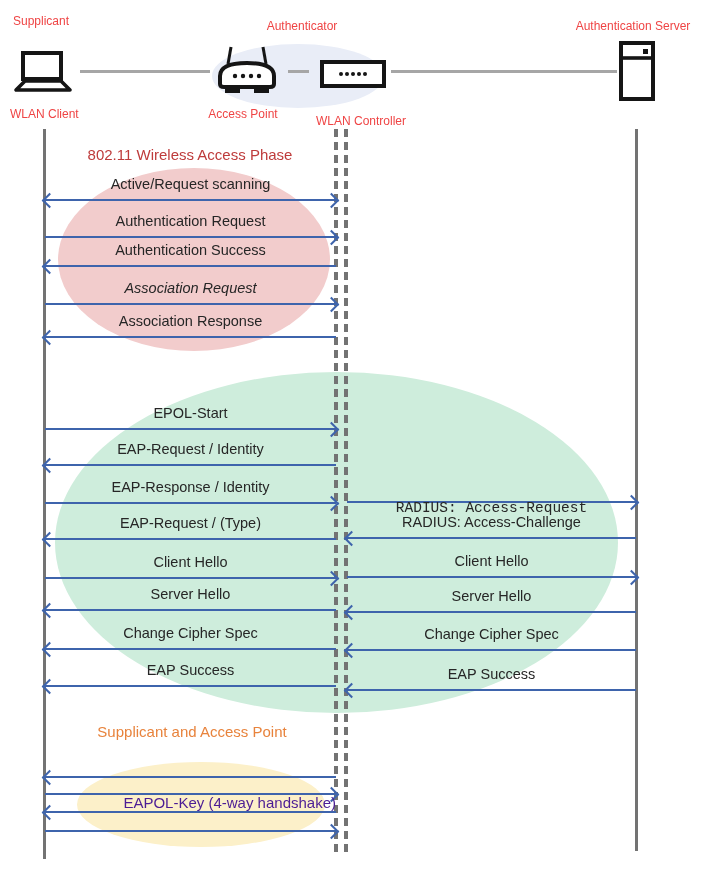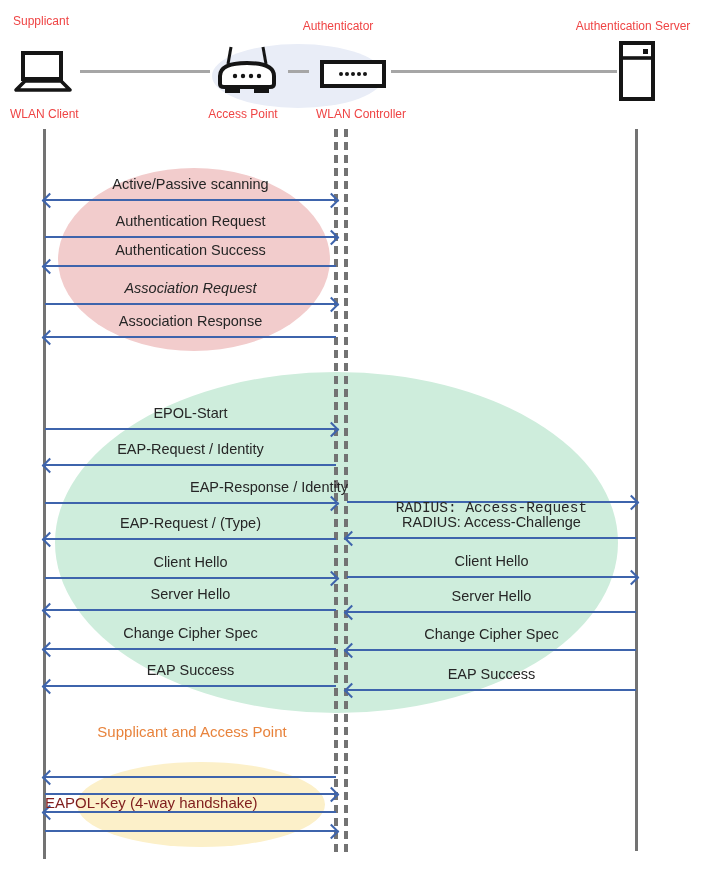--- a/index.html
+++ b/index.html
@@ -15,35 +15,35 @@
   .solid-line{width:3px;background:var(--lifeline,#737373);}
   .dashed-line{width:4px;background:repeating-linear-gradient(180deg,var(--lifeline,#737373) 0 8px,transparent 8px 13px);}
   .conn{position:absolute;top:70px;height:3px;background:var(--connector,#A6A6A6);z-index:1;}
   .icon{position:absolute;z-index:2;}
   .phase-title{position:absolute;font-size:15px;font-weight:400;text-align:center;white-space:nowrap;z-index:3;transform:translateX(-50%);line-height:18px;}
   .aline{position:absolute;height:2.4px;background:var(--arrow,#3E64AC);z-index:2;}
   .chev{position:absolute;width:9px;height:9px;border:0 solid var(--arrow,#3E64AC);}
   .chev.r{right:-1px;top:-3.8px;border-top-width:2.6px;border-right-width:2.6px;transform:rotate(45deg);}
   .chev.l{left:-1px;top:-3.8px;border-top-width:2.6px;border-left-width:2.6px;transform:rotate(-45deg);}
   .mlabel{position:absolute;font-size:14.5px;color:#262626;text-align:center;white-space:nowrap;z-index:3;}
-  .key-label{position:absolute;font-size:15px;color:#7f1d1d;text-align:left;white-space:nowrap;z-index:3;}
+  .key-label{position:absolute;font-size:15px;color:#4c1d95;text-align:right;white-space:nowrap;z-index:3;}
 </style>
 </head>
 <body>
 
 <div id="canvas">
 
   <div class="ellipse" style="left:212px;top:44px;width:172px;height:64px;background:var(--authenticator_ellipse,#E9EDF7);"></div>
 
   <div class="ellipse" style="left: 58px; top: 168px; width: 272px; height: 183px; background: rgb(242, 204, 204);"></div>
   <div class="ellipse" style="left: 55px; top: 372px; width: 563px; height: 341px; background: rgb(206, 237, 220);"></div>
   <div class="ellipse" style="left: 77px; top: 762px; width: 248px; height: 85px; background: rgb(252, 240, 201);"></div>
 
   <div class="abs role-label" style="left:13px;top:14px;">Supplicant</div>
-  <div class="abs role-label centered" style="left:302px;top:19px;margin-left:36px;">Authenticator</div>
+  <div class="abs role-label centered" style="left:302px;top:19px;">Authenticator</div>
   <div class="abs role-label centered" style="left:633px;top:19px;">Authentication Server</div>
 
   <div class="conn" style="left:80px;width:130px;"></div>
   <div class="conn" style="left:288px;width:21px;"></div>
   <div class="conn" style="left:391px;width:226px;"></div>
 
   <svg class="icon" style="left:11px;top:51px;" width="64" height="42" viewBox="0 0 64 42">
     <rect x="12" y="2" width="38" height="26" fill="#fff" stroke="#151515" stroke-width="4"></rect>
     <path d="M5 39 L59 39 L50 30 L14 30 Z" fill="#fff" stroke="#151515" stroke-width="3.6" stroke-linejoin="round"></path>
   </svg>
@@ -70,39 +70,40 @@
   </svg>
 
   <svg class="icon" style="left:619px;top:41px;" width="36" height="60" viewBox="0 0 36 60">
     <rect x="2" y="2" width="32" height="56" fill="#fff" stroke="#151515" stroke-width="4"></rect>
     <line x1="2" y1="17" x2="34" y2="17" stroke="#151515" stroke-width="3.6"></line>
     <rect x="24" y="8" width="5" height="5" fill="#151515"></rect>
   </svg>
 
   <div class="abs device-label" style="left:10px;top:107px;">WLAN Client</div>
   <div class="abs device-label centered" style="left:243px;top:107px;">Access Point</div>
-  <div class="abs device-label centered" style="left:361px;top:107px;">WLAN Controller</div>
+  <div class="abs device-label centered" style="left:361px;top:114px;">WLAN Controller</div>
 
   <div class="lifeline solid-line" style="left:43px;top:129px;height:730px;"></div>
   <div class="lifeline dashed-line" style="left:334px;top:129px;height:728px;"></div>
   <div class="lifeline dashed-line" style="left:344px;top:129px;height:728px;"></div>
   <div class="lifeline solid-line" style="left:635px;top:129px;height:722px;"></div>
 
+  <div class="phase-title" style="left: 190px; top: 146px; color: rgb(190, 59, 59);">802.11 Wireless Access Phase</div>
   <div class="phase-title" style="left: 192px; top: 723px; color: rgb(232, 131, 60);">
     <div>Supplicant and Access Point</div>
   </div>
 
   <div class="key-label" style="left:45px;top:794px;width:291px;">EAPOL-Key (4-way handshake)</div>
 
   <div>
       <div class="aline" style="left: 45px; width: 291px; top: 199px;">
         <span class="chev r"></span>
         <span class="chev l"></span>
       </div>
-      <div class="mlabel" style="left: 45px; width: 291px; top: 176px;">Active/Passive scanning</div>
+      <div class="mlabel" style="left: 45px; width: 291px; top: 176px;">Active/Request scanning</div>
       <div class="aline" style="left: 45px; width: 291px; top: 236px;">
         <span class="chev r"></span>
       </div>
       <div class="mlabel" style="left: 45px; width: 291px; top: 213px;">Authentication Request</div>
       <div class="aline" style="left: 45px; width: 291px; top: 265px;">
         <span class="chev l"></span>
       </div>
       <div class="mlabel" style="left: 45px; width: 291px; top: 242px;">Authentication Success</div>
       <div class="aline" style="left: 45px; width: 291px; top: 303px;">
         <span class="chev r"></span>
@@ -116,21 +117,21 @@
         <span class="chev r"></span>
       </div>
       <div class="mlabel" style="left: 45px; width: 291px; top: 405px;">EPOL-Start</div>
       <div class="aline" style="left: 45px; width: 291px; top: 464px;">
         <span class="chev l"></span>
       </div>
       <div class="mlabel" style="left: 45px; width: 291px; top: 441px;">EAP-Request / Identity</div>
       <div class="aline" style="left: 45px; width: 291px; top: 502px;">
         <span class="chev r"></span>
       </div>
-      <div class="mlabel" style="left: 57px; width: 291px; top: 479px; text-align: right;">EAP-Response / Identity</div>
+      <div class="mlabel" style="left: 45px; width: 291px; top: 479px;">EAP-Response / Identity</div>
       <div class="aline" style="left: 347px; width: 289px; top: 501px;">
         <span class="chev r"></span>
       </div>
       <div class="mlabel" style="left: 347px; width: 289px; top: 500px; font-family: Liberation Mono, monospace;">RADIUS: Access-Request</div>
       <div class="aline" style="left: 45px; width: 291px; top: 538px;">
         <span class="chev l"></span>
       </div>
       <div class="mlabel" style="left: 45px; width: 291px; top: 515px; text-align: center;">EAP-Request / (Type)</div>
       <div class="aline" style="left: 347px; width: 289px; top: 537px;">
         <span class="chev l"></span>

